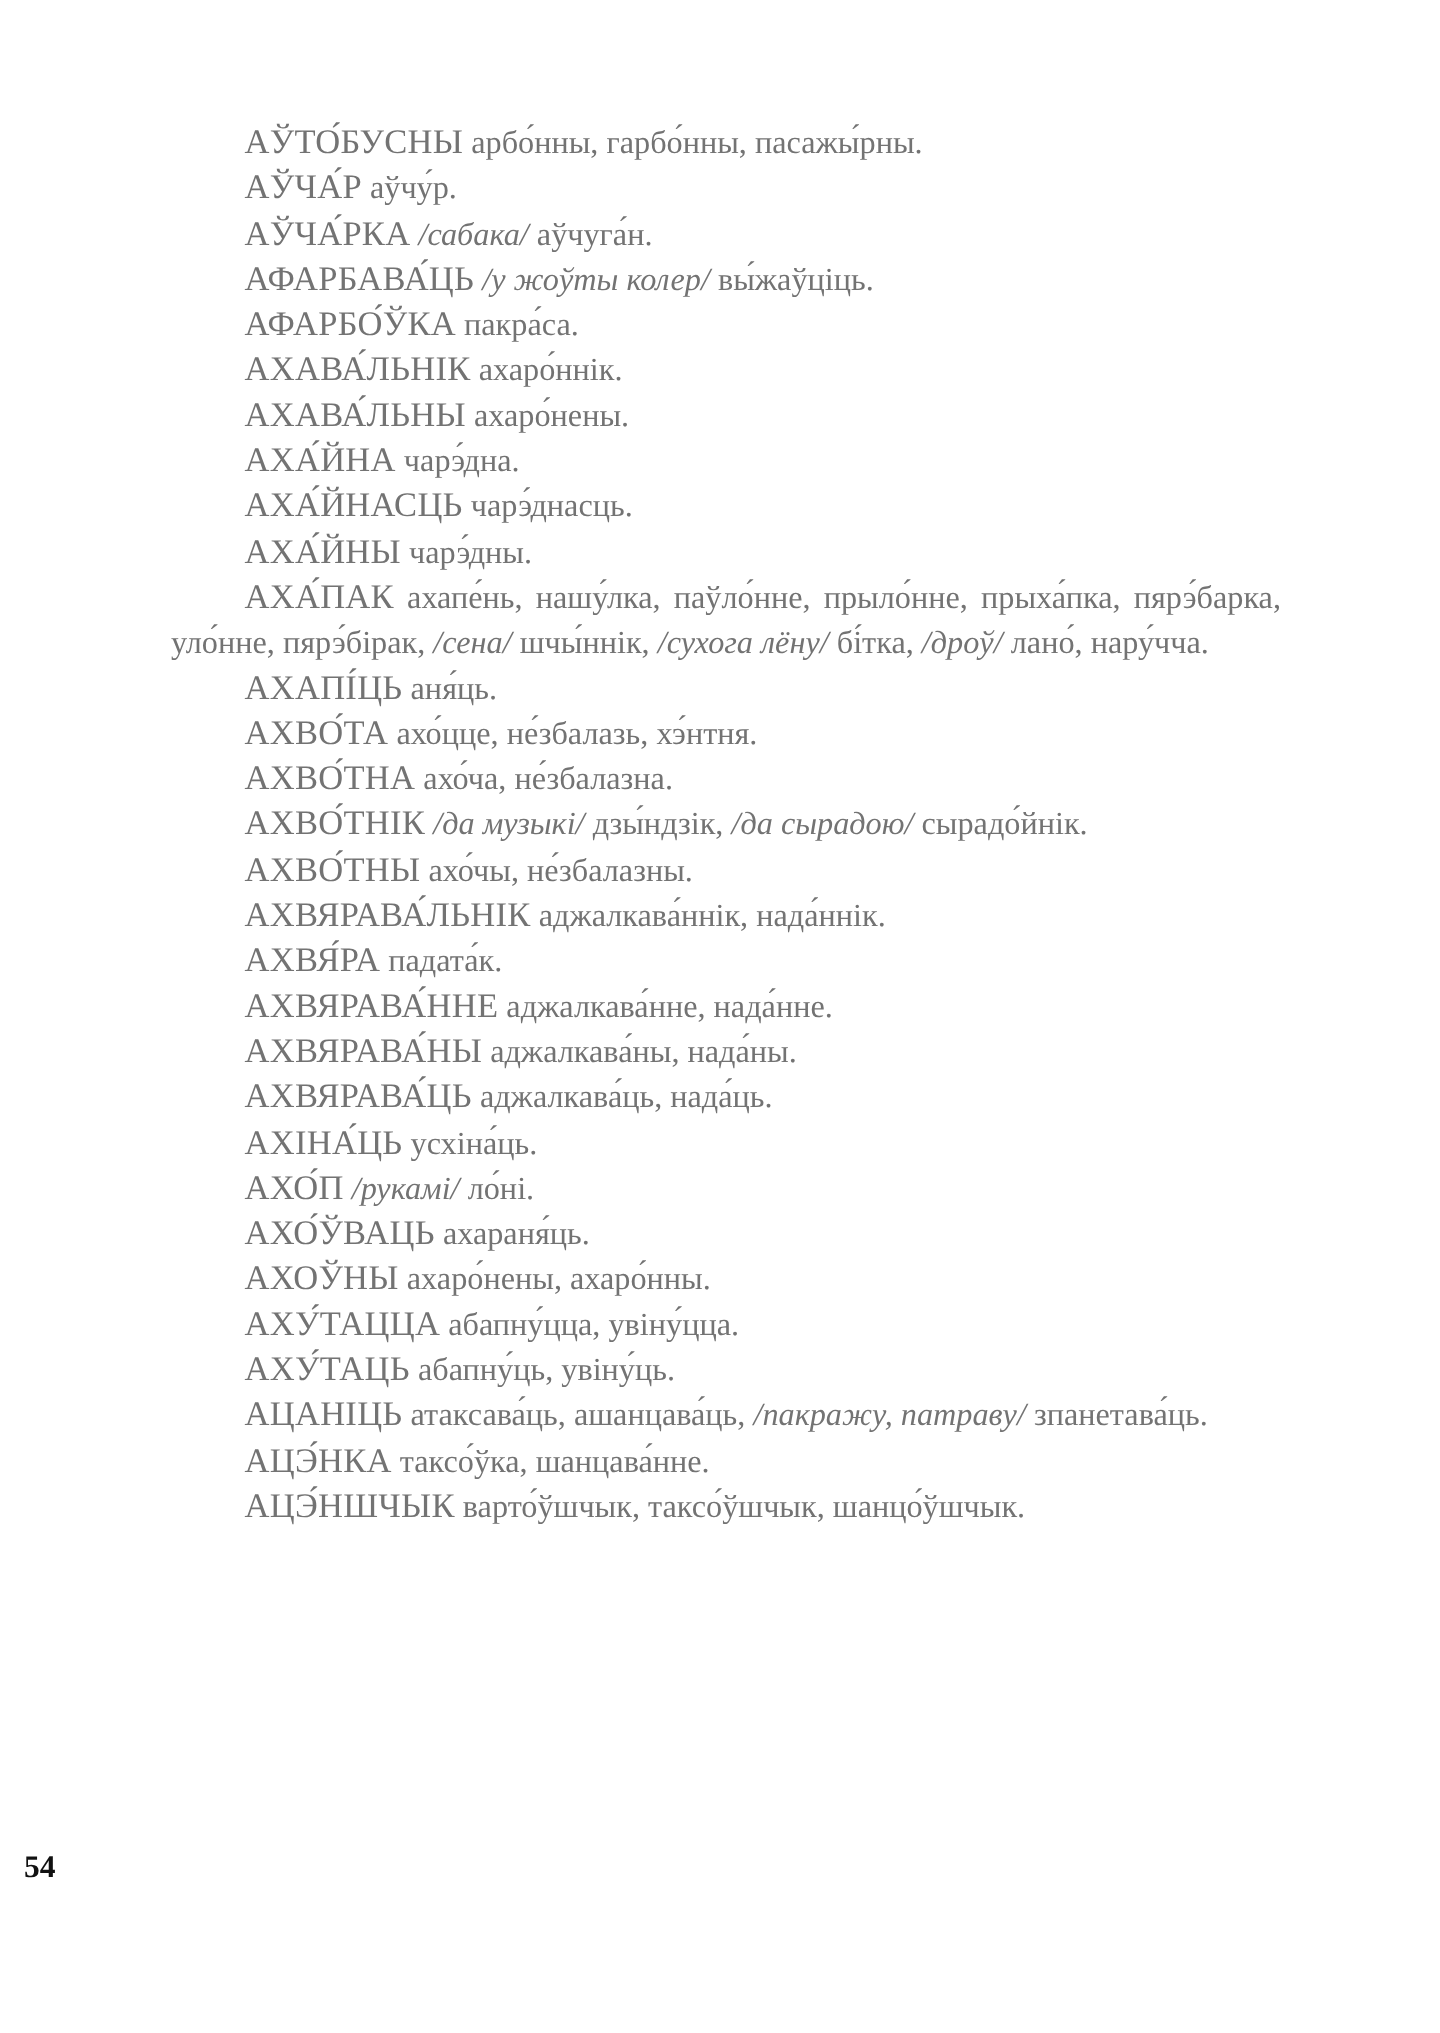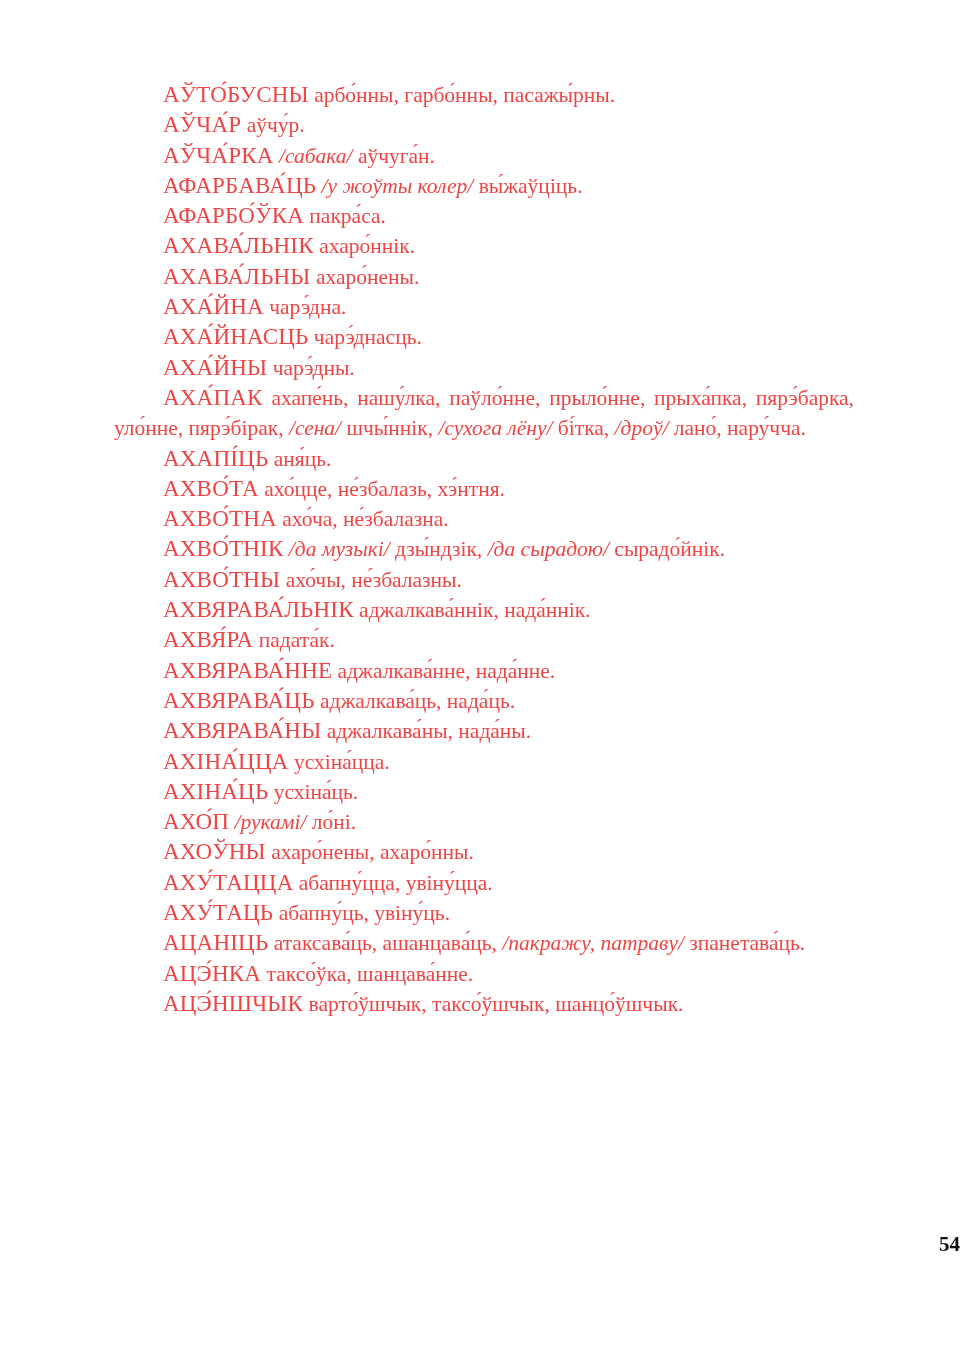--- a/index.html
+++ b/index.html
@@ -4,32 +4,32 @@
 <style>
   html, body { margin: 0; padding: 0; background: #ffffff; }
   body { width: 960px; height: 1355px; position: relative; overflow: hidden; }
   .page {
     position: absolute;
     left: 114px;
     top: 80px;
     width: 740px;
     font-family: "Liberation Serif", "DejaVu Serif", serif;
     font-size: 21.5px;
-    color: #ef4444;
+    color: #737373;
     line-height: 30.3px;
   }
   .entry { text-indent: 49px; text-align: justify; margin: 0; }
   .entry.wide { text-align: justify; text-align-last: left; }
   .head { font-size: 23px; letter-spacing: 0.2px; }
   .it { font-style: italic; }
   .page-number {
     position: absolute;
-    left: 0; right: 0;
+    left: 16px; right: 0;
     top: 1232px;
-    text-align: right;
+    text-align: left;
     font-family: "Liberation Serif", "DejaVu Serif", serif;
     font-weight: bold;
     font-size: 21px;
     color: #111111;
   }
 </style>
 </head>
 <body>
 
 <div class="page" id="entries">
@@ -45,25 +45,25 @@
     <p class="entry"><span class="head">АХА́ЙНЫ</span><span> чарэ́дны.</span></p>
     <p class="entry wide"><span class="head">АХА́ПАК</span><span> ахапе́нь, нашу́лка, паўло́нне, прыло́нне, прыха́пка, пярэ́барка, уло́нне, пярэ́бірак, </span><span class="it">/сена/</span><span> шчы́ннік, </span><span class="it">/сухога лёну/</span><span> бі́тка, </span><span class="it">/дроў/</span><span> лано́, нару́чча.</span></p>
     <p class="entry"><span class="head">АХАПІ́ЦЬ</span><span> аня́ць.</span></p>
     <p class="entry"><span class="head">АХВО́ТА</span><span> ахо́цце, не́збалазь, хэ́нтня.</span></p>
     <p class="entry"><span class="head">АХВО́ТНА</span><span> ахо́ча, не́збалазна.</span></p>
     <p class="entry wide"><span class="head">АХВО́ТНІК</span><span>  </span><span class="it">/да музыкі/</span><span>  дзы́ндзік,  </span><span class="it">/да сырадою/</span><span> сырадо́йнік.</span></p>
     <p class="entry"><span class="head">АХВО́ТНЫ</span><span> ахо́чы, не́збалазны.</span></p>
     <p class="entry"><span class="head">АХВЯРАВА́ЛЬНІК</span><span> аджалкава́ннік, нада́ннік.</span></p>
     <p class="entry"><span class="head">АХВЯ́РА</span><span> падата́к.</span></p>
     <p class="entry"><span class="head">АХВЯРАВА́ННЕ</span><span> аджалкава́нне, нада́нне.</span></p>
+    <p class="entry"><span class="head">АХВЯРАВА́НЫ</span><span> аджалкава́ны, нада́ны.</span></p>
     <p class="entry"><span class="head">АХВЯРАВА́ЦЬ</span><span> аджалкава́ць, нада́ць.</span></p>
-    <p class="entry"><span class="head">АХВЯРАВА́НЫ</span><span> аджалкава́ны, нада́ны.</span></p>
-    <p class="entry"><span class="head">АХІНА́ЦЦА</span><span> усхіна́цца.</span></p>
     <p class="entry"><span class="head">АХІНА́ЦЬ</span><span> усхіна́ць.</span></p>
     <p class="entry"><span class="head">АХО́П</span><span> </span><span class="it">/рукамі/</span><span> ло́ні.</span></p>
+    <p class="entry"><span class="head">АХО́ЎВАЦЬ</span><span> ахараня́ць.</span></p>
     <p class="entry"><span class="head">АХОЎНЫ</span><span>  ахаро́нены,  ахаро́нны.</span></p>
     <p class="entry"><span class="head">АХУ́ТАЦЦА</span><span>  абапну́цца,  увіну́цца.</span></p>
     <p class="entry"><span class="head">АХУ́ТАЦЬ</span><span> абапну́ць, увіну́ць.</span></p>
     <p class="entry"><span class="head">АЦАНІЦЬ</span><span>  атаксава́ць,  ашанцава́ць,  </span><span class="it">/пакражу, патраву/</span><span>  зпанетава́ць.</span></p>
     <p class="entry"><span class="head">АЦЭ́НКА</span><span>  таксо́ўка,  шанцава́нне.</span></p>
     <p class="entry"><span class="head">АЦЭ́НШЧЫК</span><span> варто́ўшчык, таксо́ўшчык, шанцо́ўшчык.</span></p>
   </div>
 <div class="page-number">54</div>
 
 </body></html>

